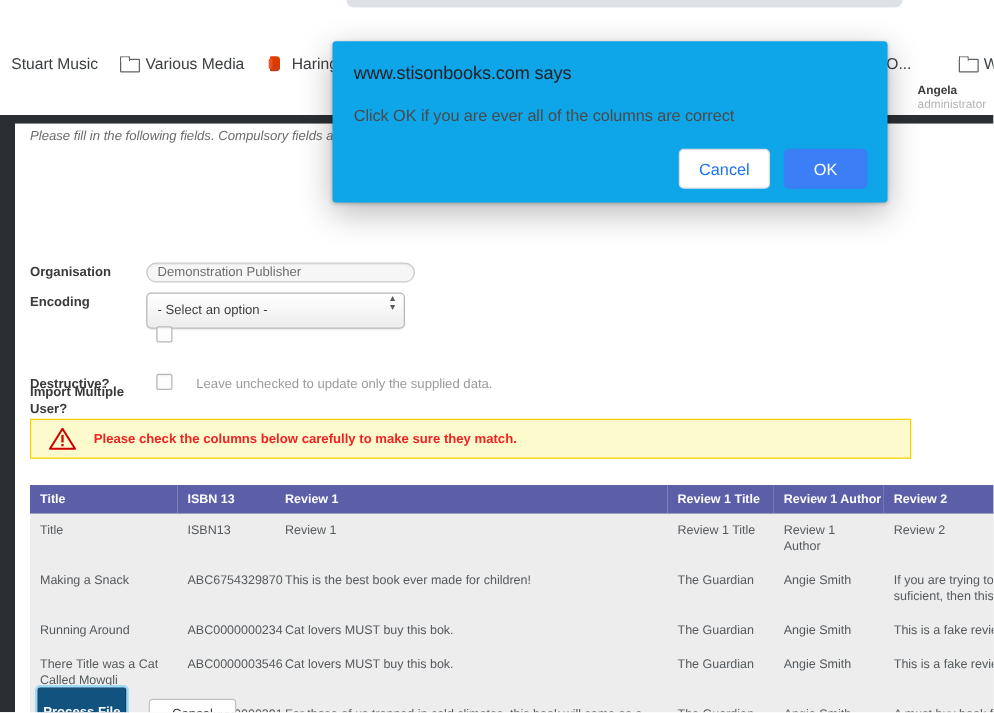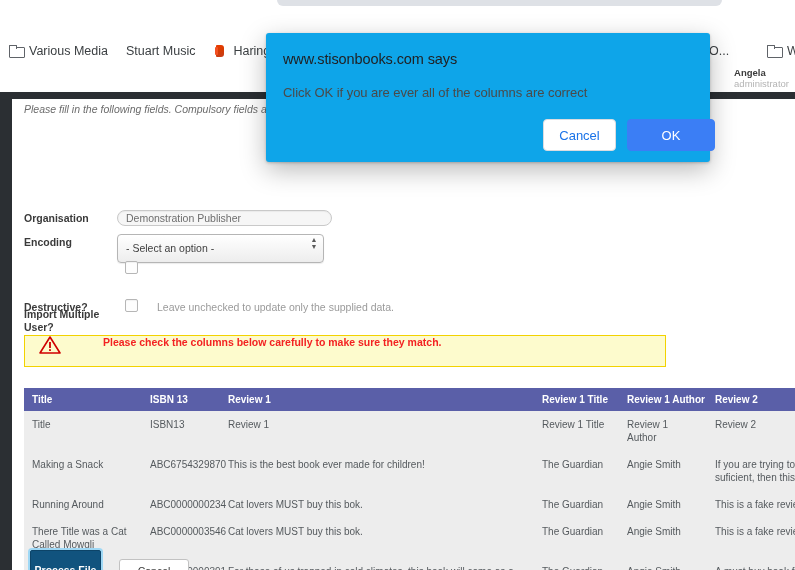--- a/index.html
+++ b/index.html
@@ -134,24 +134,24 @@
     position:absolute; width:13px; height:13px; box-sizing:border-box;
     border:1px solid #b6b6b6; border-radius:2px; background:#fdfdfd;
     box-shadow: inset 0 1px 1px rgba(0,0,0,0.05);
   }
   .fhint {
     position:absolute; font-size:10.5px; color:#9b9b9b; line-height:13px;
   }
 
   
   .warn {
-    position:absolute; left:12px; top:236px; width:642px; height:32px;
+    position:absolute; left:12px; top:236px; width:705px; height:32px;
     box-sizing:border-box;
     background:#fdfbcd; border:1px solid #f2d200;
-    display:flex; gap:28px;
+    display:flex; align-items:center;
   }
   .warn-ico { width:22px; height:18px; margin-left:14px; position:relative; flex:none; }
   .warn-ico svg { position:absolute; left:0; top:0; }
   .warn-text {
     margin-left:14px; font-size:10.5px; font-weight:bold; color:#f32222;
   }
 
   
   .tablewrap {
     position:absolute; left:12px; top:289px; width:783px;
@@ -217,42 +217,42 @@
     border-radius:4px; font-size:13px;
     display:flex; align-items:center; justify-content:center;
     cursor:pointer; box-sizing:border-box;
   }
   .dlg-btn-cancel {
     left:277px; width:73px;
     background:#ffffff; color:#1a73e8;
     border:1px solid #dadce0;
   }
   .dlg-btn-ok {
-    left:361px; width:88px;
+    left:361px; width:67px;
     background:#3b7ef5; color:#ffffff; border:1px solid #3b7ef5;
     font-weight:500;
   }
 </style>
 </head>
 <body>
 
 <div id="root">
 
   <div class="chrome-top">
     <div class="chrome-tabstub"></div>
   </div>
 
 
   <div class="bookmarks">
     <div class="bm">
+      <span>Stuart Music</span>
+    </div>
+    <div class="bm">
       <span class="bm-ico folder-ico"></span>
       <span>Various Media</span>
-    </div>
-    <div class="bm">
-      <span>Stuart Music</span>
     </div>
     <div class="bm">
       <span class="bm-ico office-ico"></span>
       <span>Haringey</span>
     </div>
     <div class="bm" style="position:absolute; left:700px;">
       <span>O...</span>
     </div>
     <div class="bm" style="position:absolute; left:758px;">
       <span class="bm-ico folder-ico"></span>

